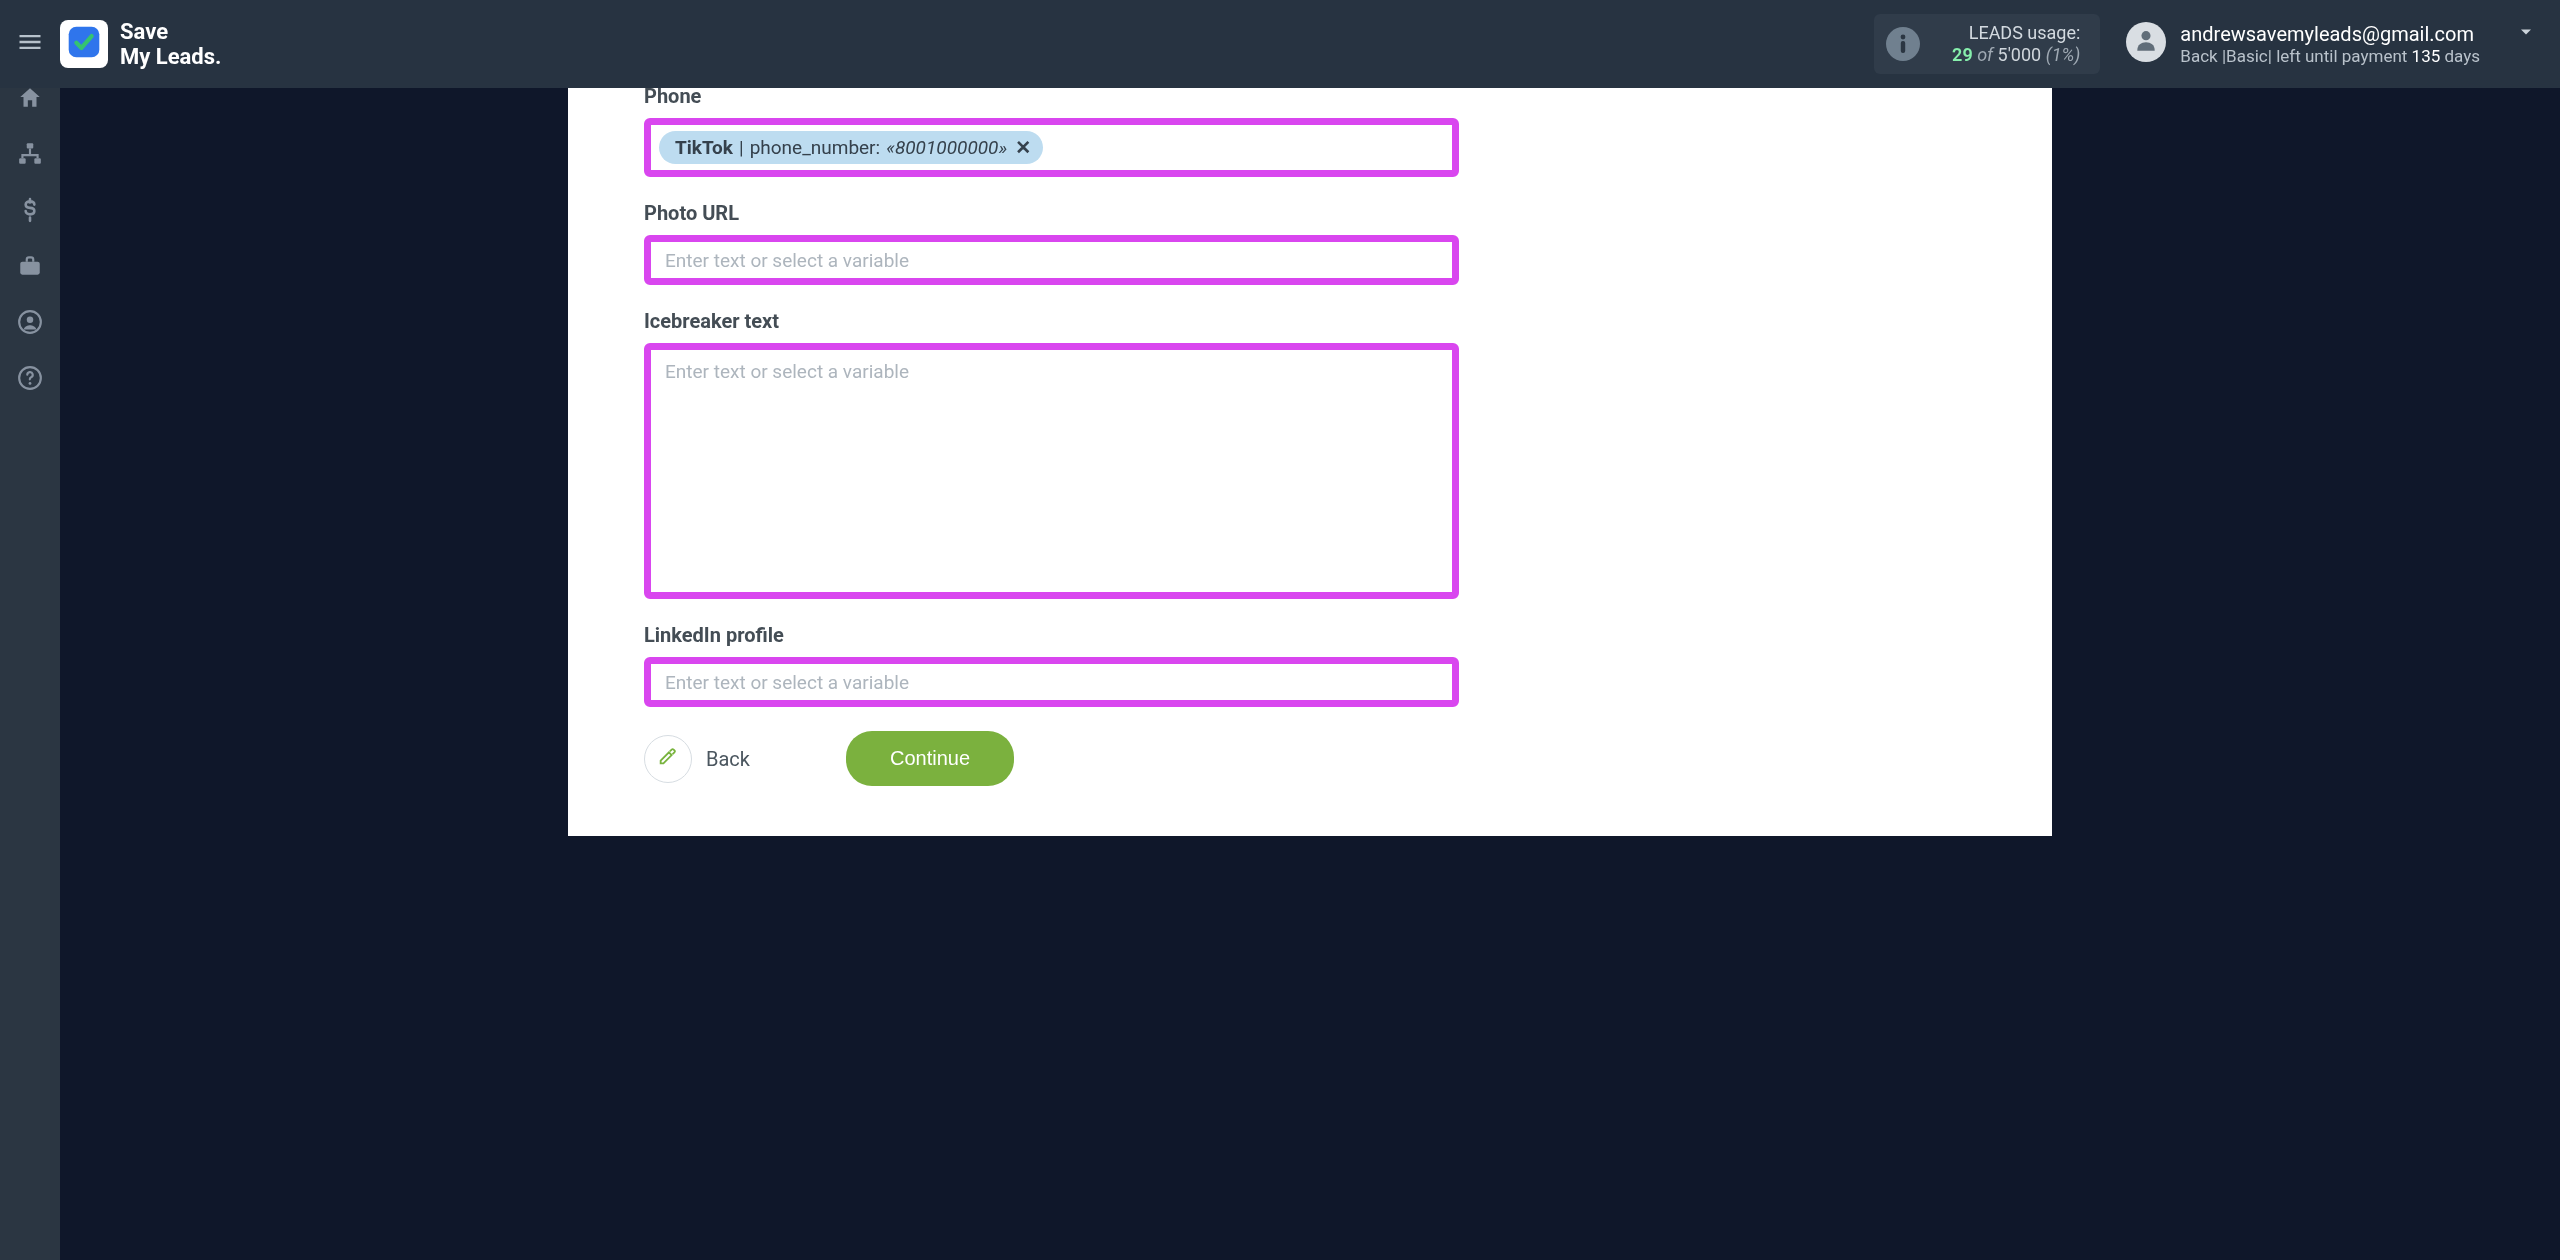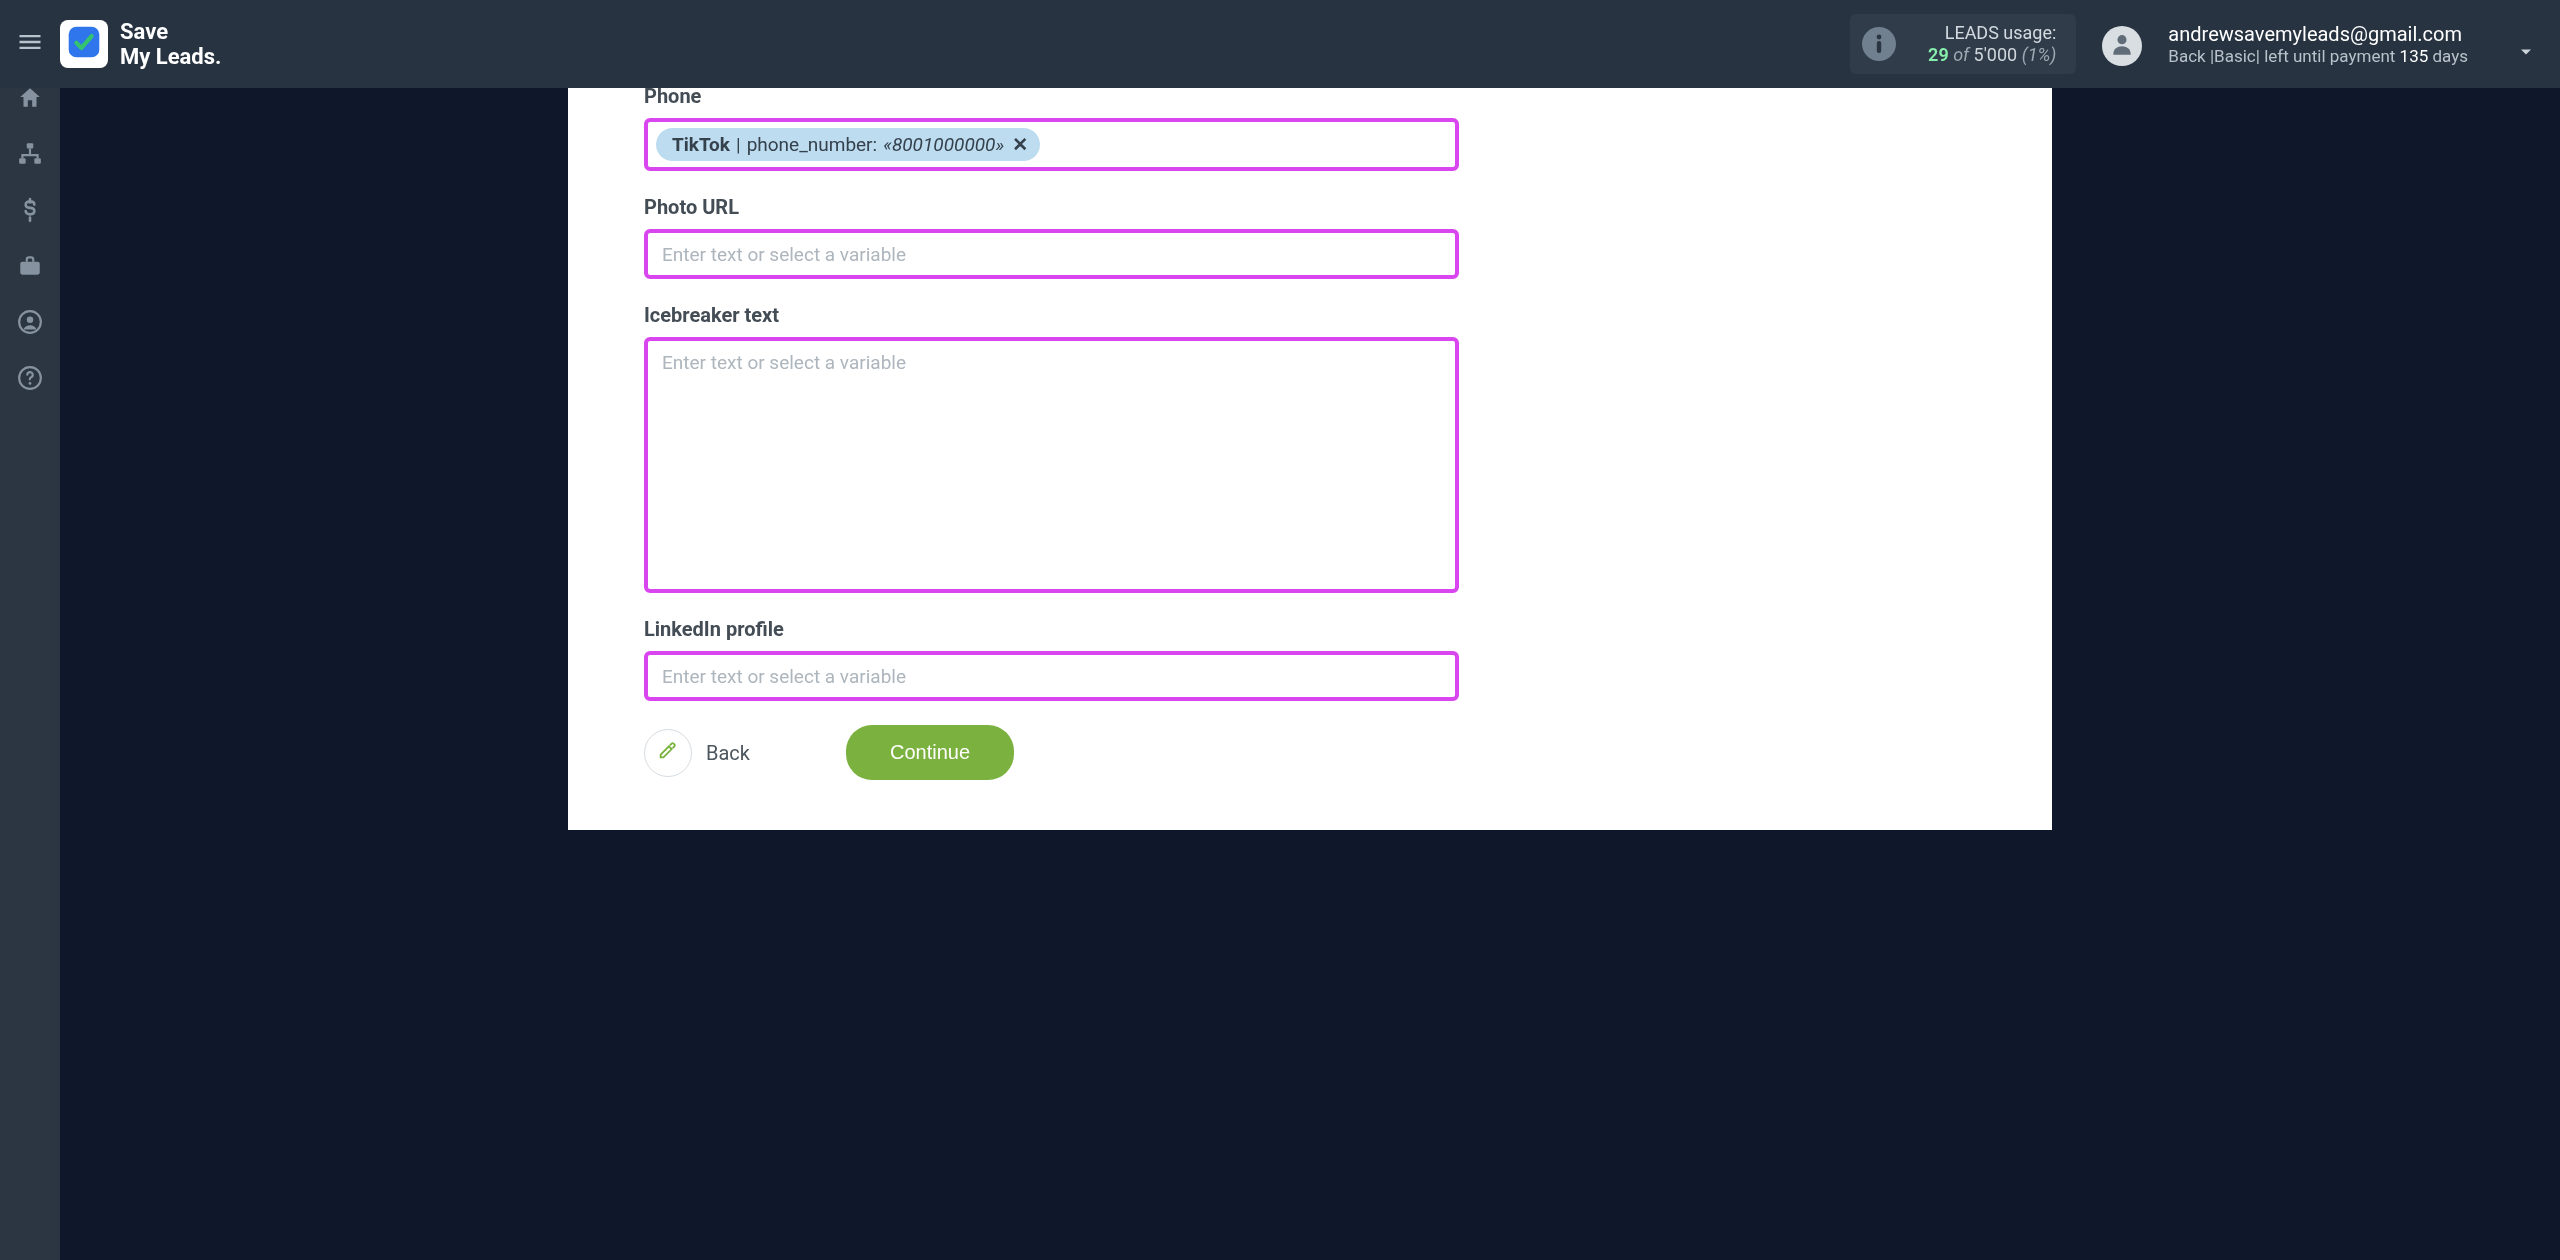--- a/index.html
+++ b/index.html
@@ -68,22 +68,22 @@
   .usage-icon svg { width: 10px; height: 20px; fill: #2b3642; }
   .usage-text { line-height: 1.2; font-size: 18px; }
   .usage-title { color: #d3dae0; }
   .usage-used { color: #86efac; font-weight: 600; }
   .usage-of  { color: #9fa9b3; font-style: italic; }
   .usage-total { color: #cfd6dc; }
   .usage-pct { color: #9fa9b3; font-style: italic; }
 
   .account {
     display: flex;
-    align-items: flex-end;
-    gap: 26px;
+    align-items: flex-start;
+    gap: 14px;
     cursor: pointer;
   }
   .avatar {
     width: 40px; height: 40px; border-radius: 50%;
     background: #d9dee3;
     display: flex; align-items: center; justify-content: center;
   }
   .avatar svg { width: 26px; height: 26px; fill: #606d79; }
   .account-text { line-height: 1.2; }
   .account-email { color: #fff; font-size: 20px; }
@@ -126,21 +126,21 @@
 
   .field { margin-bottom: 24px; }
   .field-label {
     font-weight: 700;
     font-size: 20px;
     color: #444d55;
     margin-bottom: 10px;
   }
 
   .input-box {
-    border: 4px solid #d946ef;
+    border: 7px solid #d946ef;
     border-radius: 6px;
     background: #fff;
     min-height: 50px;
     width: 815px;
     padding: 6px 8px;
     display: flex;
     align-items: center;
     flex-wrap: wrap;
     gap: 6px;
   }

